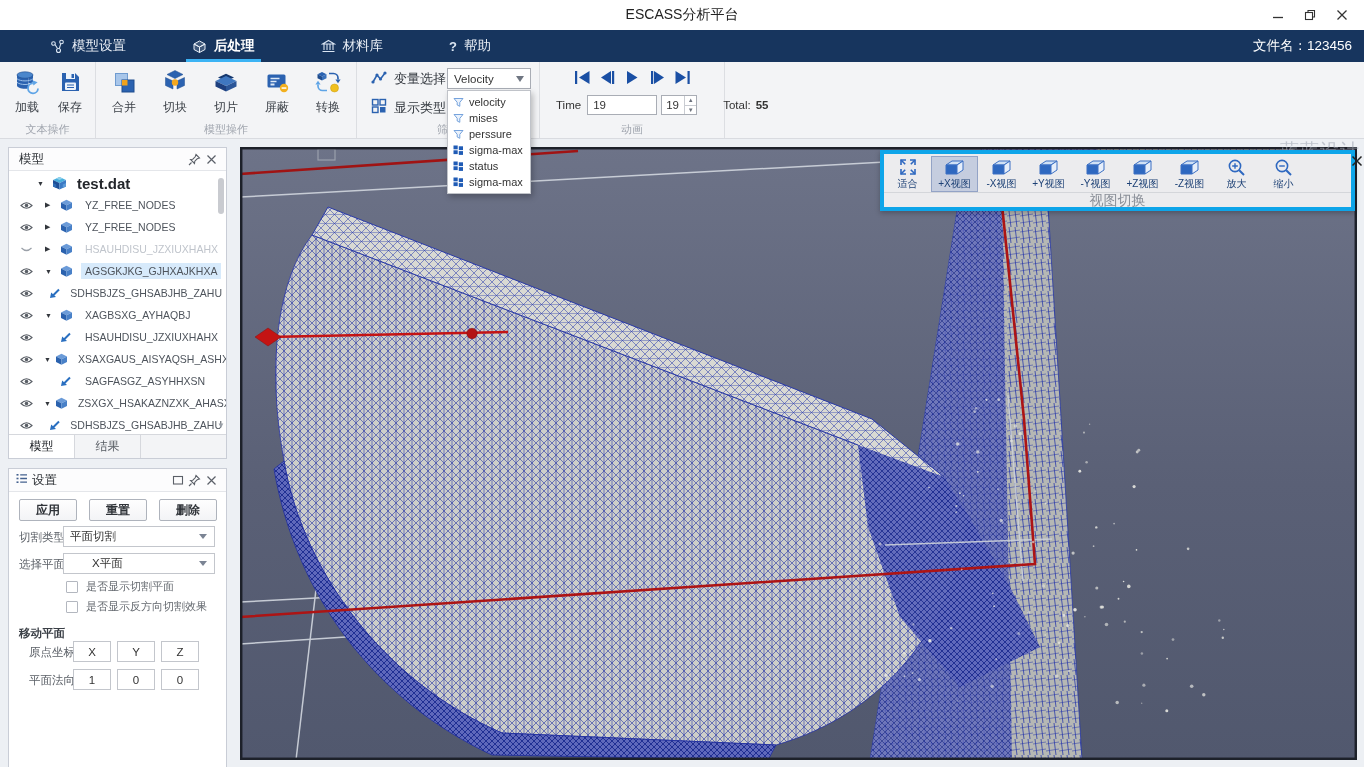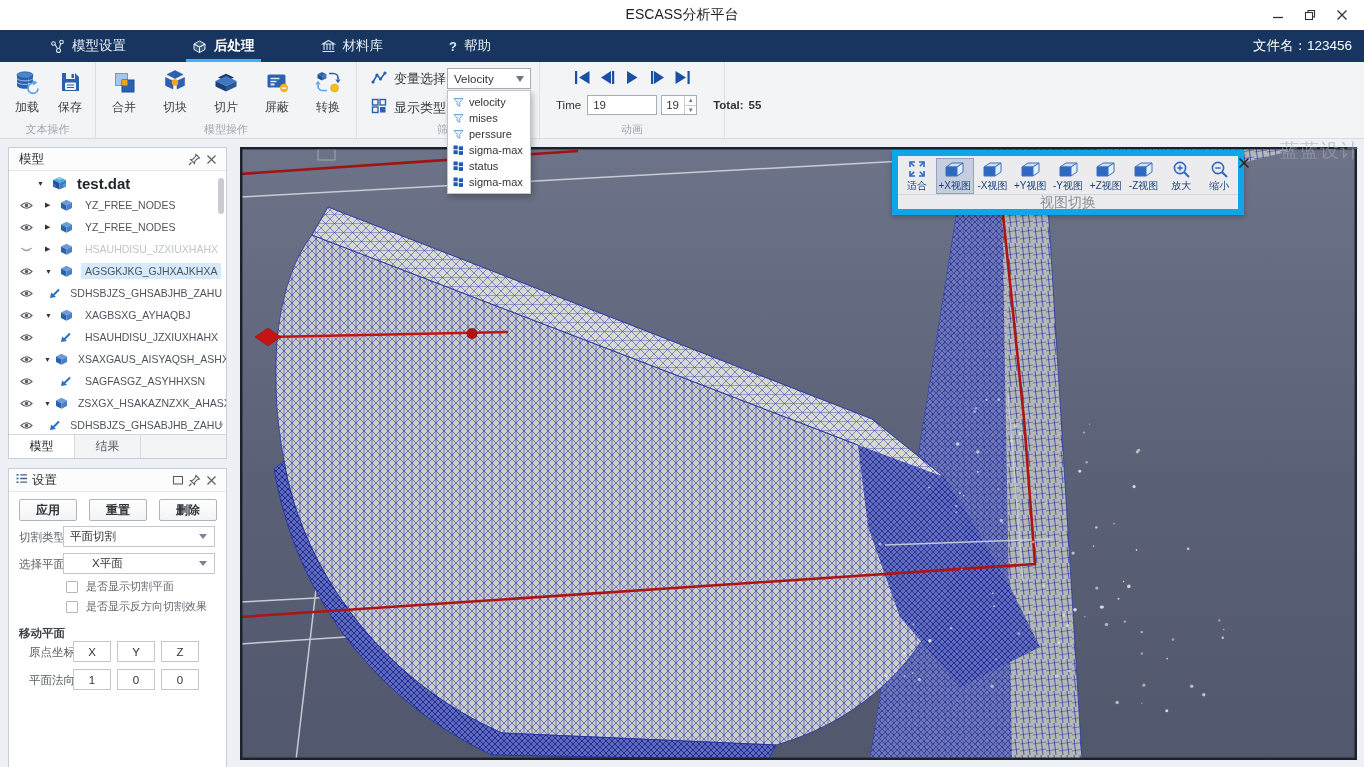--- a/index.html
+++ b/index.html
@@ -76,21 +76,21 @@
   .fselect .arr{position:absolute;right:7px;top:7px;width:0;height:0;border:4px solid transparent;border-top:5px solid #7b8494;}
   .cbrow{position:absolute;display:flex;align-items:center;gap:8px;font-size:11px;color:#64696f;}
   .cbox{width:12px;height:12px;border:1px solid #b3b7bf;background:#fff;border-radius:1px;cursor:default;}
   .cinput{position:absolute;width:38px;height:21px;border:1px solid #c3c6cc;background:#fff;font-size:11.5px;color:#333;text-align:center;padding:0;}
 
   
   .viewport{position:absolute;left:240px;top:8px;width:1117px;height:613px;background:#5d6378;}
   .watermark{position:absolute;left:1040px;top:-9px;font-size:19px;letter-spacing:1px;color:rgba(160,167,180,.6);z-index:5;white-space:nowrap;}
 
   
-  .vtb{position:absolute;left:640px;top:3px;width:352px;background:#ececee;border:6px solid #0ea5e9;box-shadow:0 2px 5px rgba(0,0,0,.25);z-index:6;margin-left:12px;}
+  .vtb{position:absolute;left:640px;top:3px;width:475px;background:#ececee;border:4px solid #0ea5e9;box-shadow:0 2px 5px rgba(0,0,0,.25);z-index:6;}
   .vtb-items{display:flex;height:38px;padding-top:2px;}
   .vtb-btn{width:47px;display:flex;flex-direction:column;align-items:center;justify-content:flex-start;font-size:10px;color:#1c4075;cursor:default;border:1px solid transparent;}
   .vtb-btn .vic{height:20px;display:flex;align-items:center;}
   .vtb-btn.active{background:#c5cddf;border:1px solid #93a3c6;}
   .vtb-footer{height:15px;border-top:1px solid #d4d6da;text-align:center;font-size:14px;color:#8a8f98;line-height:14px;}
   .vtb-close{position:absolute;right:-14px;top:-1px;width:14px;height:14px;cursor:default;}
 </style>
 </head>
 <body>
 
@@ -389,21 +389,21 @@
       <div class="timerow">
         <span style="margin-left:16px;">Time</span>
         <input class="time-input" style="margin-left: 6px;" value="19">
         <div class="spin">
           <div class="val">19</div>
           <div class="arrows">
               <div>▲</div>
               <div style="border-top:1px solid #c9ccd2;">▼</div>
             </div>
         </div>
-        <span style="margin-left:16px;font-weight:bold;">Total:</span>
+        <span style="margin-left:26px;">Total:</span>
         <span style="margin-left:5px;font-weight:bold;">55</span>
       </div>
       <div class="glabel">动画</div>
     </div>
   </div>
 
   <div class="content">
 
     <div class="panel" style="left:8px;top:8px;width:219px;height:312px;">
       <div class="phead">

